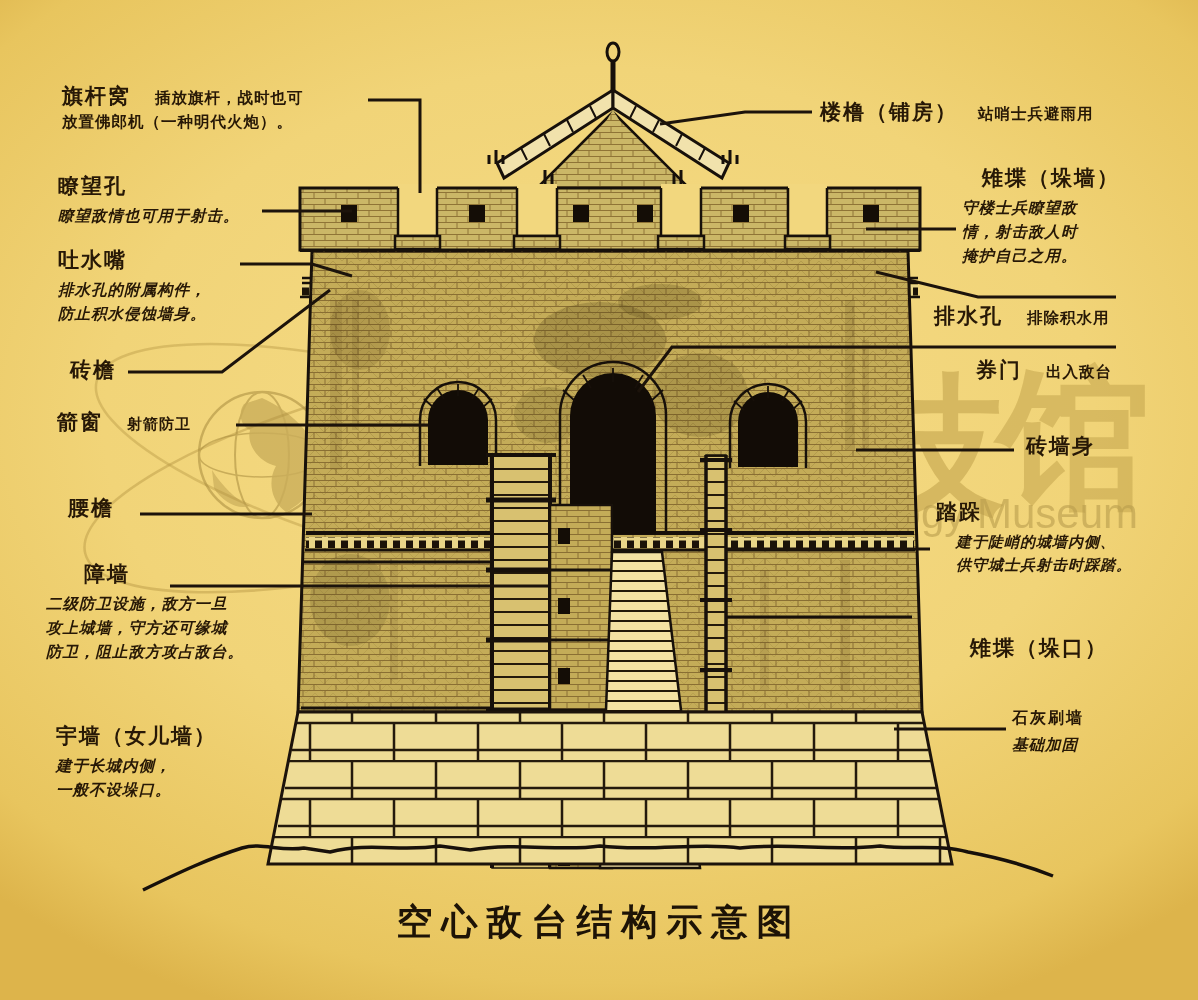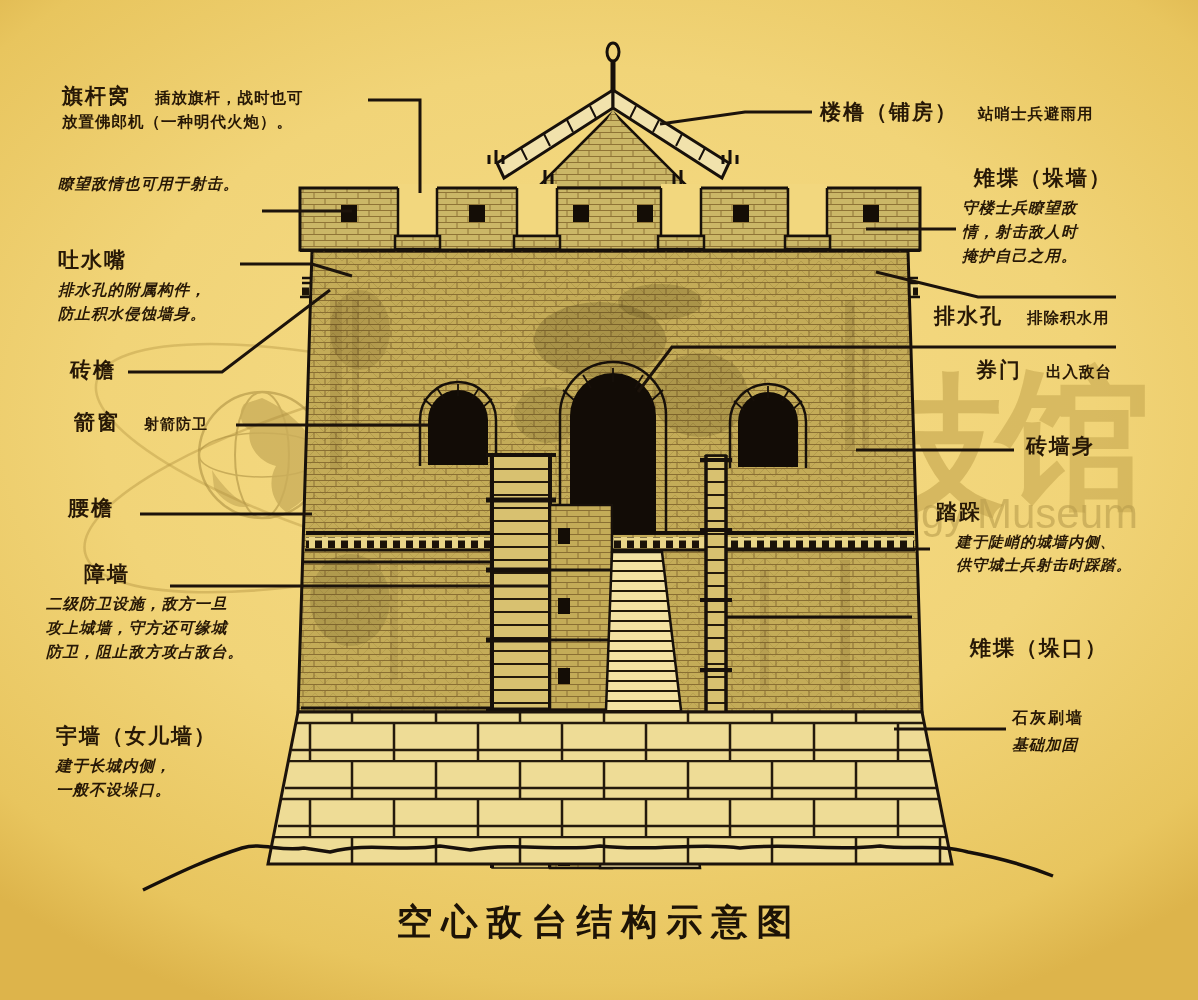--- a/index.html
+++ b/index.html
@@ -14,30 +14,30 @@
   .desc{font-size:15.5px;line-height:1.55;white-space:pre-line;letter-spacing:1px;}
   .inline .desc{display:inline;margin-left:24px;}
   .inline .term{display:inline;}
   .stack .term{display:block;margin-bottom:4px;}
   .stack .desc{display:block;font-style:italic;}
 
   #lb-qiganwo{left:62px;top:82px;width:330px;}
   #lb-liaowangkong{left:58px;top:172px;width:300px;}
   #lb-tushuizui{left:58px;top:246px;width:300px;}
   #lb-zhuanyan{left:70px;top:356px;}
-  #lb-jianchuang{left:74px;top:408px;width:330px;font-family:Liberation Mono, monospace;}
+  #lb-jianchuang{left:57px;top:408px;width:330px;font-family:Liberation Mono, monospace;}
   #lb-jianchuang .desc{font-size:15px;}
   #lb-yaoyan{left:68px;top:494px;}
   #lb-zhangqiang{left:46px;top:560px;width:290px;}
   #lb-zhangqiang .term{margin-left:38px;}
   #lb-yuqiang{left:56px;top:722px;width:260px;}
   #lb-loulu{left:820px;top:98px;width:370px;}
   #lb-loulu .desc{margin-left:20px;}
   #lb-zhidie1{left:962px;top:164px;width:236px;}
-  #lb-zhidie1 .term{margin-left:12px;}
+  #lb-zhidie1 .term{margin-left:20px;}
   #lb-paishuikong{left:934px;top:302px;width:260px;}
   #lb-quanmen{left:976px;top:356px;width:220px;}
   #lb-zhuanqiangshen{left:1026px;top:432px;}
   #lb-tadu{left:936px;top:498px;width:262px;}
   #lb-tadu .desc{margin-left:20px;font-size:15px;}
   #lb-zhidie2{left:970px;top:634px;}
   #lb-shihui{left:1012px;top:708px;width:180px;}
   #lb-shihui .term{font-size:16px;}
 
   #title{
@@ -243,20 +243,21 @@
     <path d="M727,549 H930"></path>
     <path d="M894,729 H1006"></path>
   </g>
 </svg>
 
 <div class="lb inline" id="lb-qiganwo">
   <span class="term">旗杆窝</span><span class="desc">插放旗杆，战时也可
 放置佛郎机（一种明代火炮）。</span>
 </div>
 <div class="lb stack" id="lb-liaowangkong">
+  <span class="term">瞭望孔</span>
   <span class="desc">瞭望敌情也可用于射击。</span>
 </div>
 <div class="lb stack" id="lb-tushuizui">
   <span class="term">吐水嘴</span>
   <span class="desc">排水孔的附属构件，
 防止积水侵蚀墙身。</span>
 </div>
 <div class="lb" id="lb-zhuanyan">
   <span class="term">砖檐</span>
 </div>

